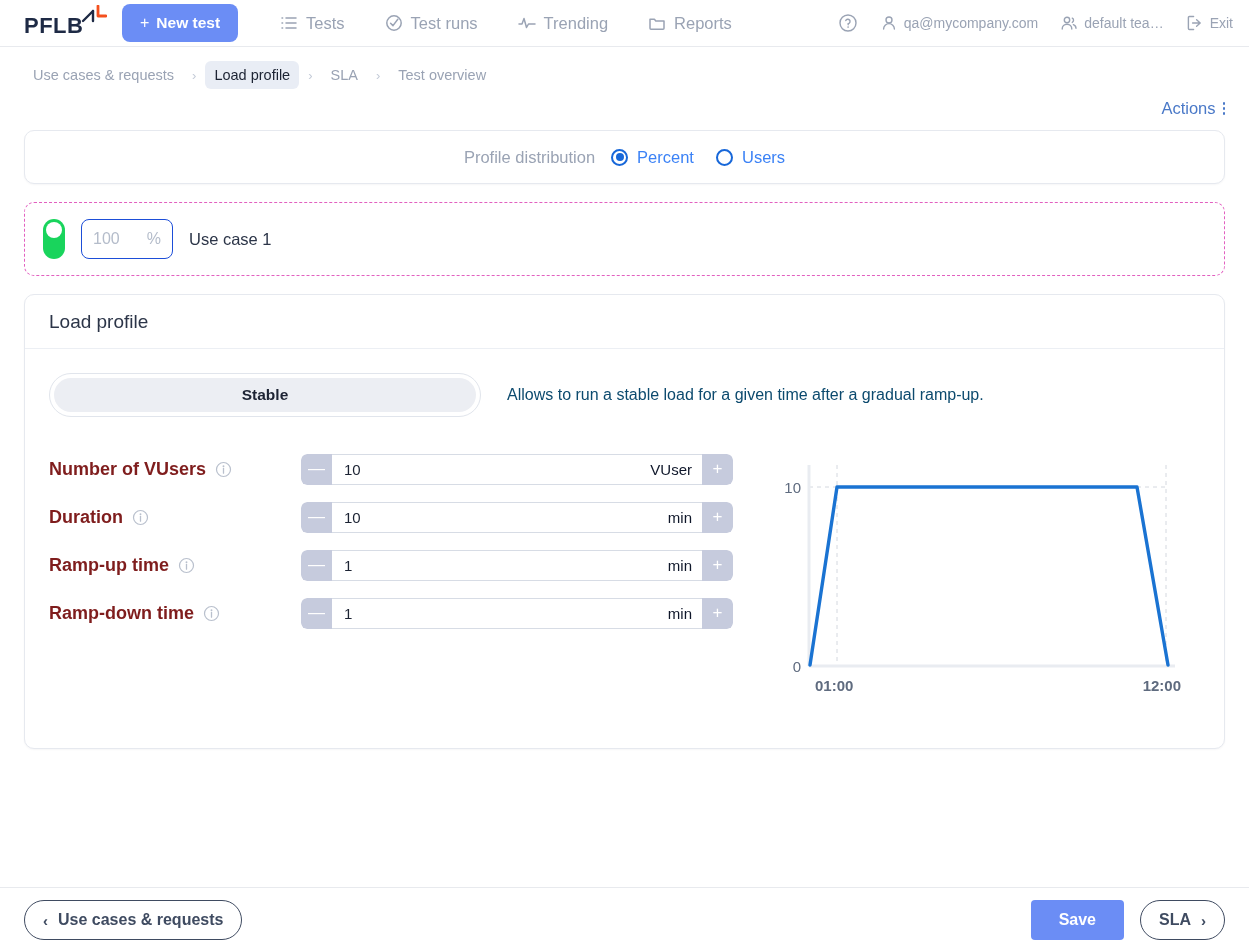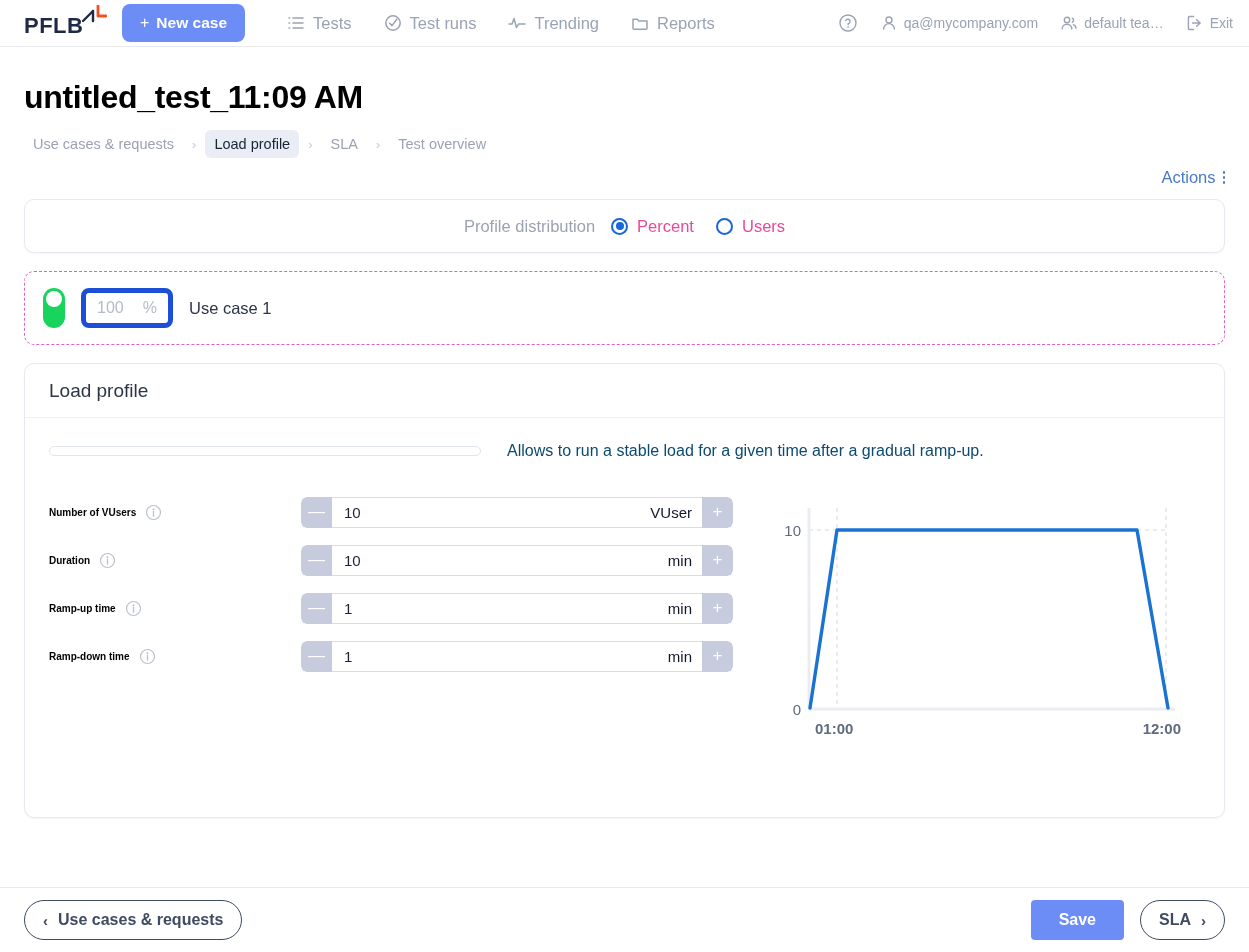--- a/index.html
+++ b/index.html
@@ -43,21 +43,21 @@
     height: 38px;
     padding: 0 18px;
     font-size: 15.5px;
     font-weight: bold;
     cursor: pointer;
     display: flex; align-items: center; gap: 7px;
     white-space: nowrap;
   }
   .new-test-plus { font-weight: normal; font-size: 16px; }
 
-  .nav-items { display: flex; align-items: center; margin-left: 42px; gap: 32px; }
+  .nav-items { display: flex; align-items: center; margin-left: 42px; gap: 40px; }
   .nav-item {
     display: flex; align-items: center; gap: 8px;
     color: #9aa3b4; font-size: 16.5px; cursor: pointer; white-space: nowrap;
   }
   .nav-icon { width: 18px; height: 18px; display: block; flex: 0 0 auto; }
 
   .top-right { display: flex; align-items: center; margin-left: auto; gap: 22px; }
   .top-right .nav-item { font-size: 14px; gap: 6px; text-align: center; }
   .help-icon { width: 20px; height: 20px; cursor: pointer; }
 
@@ -109,21 +109,21 @@
   .radio { display: flex; align-items: center; gap: 9px; cursor: pointer; }
   .radio-dot {
     width: 17px; height: 17px; border-radius: 50%;
     border: 2px solid #1767d9; background: #fff;
     display: flex; align-items: center; justify-content: center;
     flex: 0 0 auto;
   }
   .radio-dot.checked::after {
     content: ""; width: 8px; height: 8px; border-radius: 50%; background: #1767d9;
   }
-  .radio-label { font-size: 16.5px; color: #ec4899; }
+  .radio-label { font-size: 16.5px; color: #3b82f6; }
 
   
   .usecase-card {
     margin-top: 18px;
     height: 74px;
     border: 1.5px dashed #e260c0;
     border-radius: 10px;
     display: flex; align-items: center;
     padding: 0 18px;
     gap: 16px;
@@ -131,21 +131,21 @@
   .vtoggle {
     width: 22px; height: 40px; border-radius: 11px;
     background: #19d45c; position: relative; cursor: pointer; flex: 0 0 auto;
   }
   .vtoggle::after {
     content: ""; position: absolute; left: 3px; top: 3px;
     width: 16px; height: 16px; border-radius: 50%; background: #fff;
   }
   .pct-input {
     width: 92px; height: 40px;
-    border: 5px solid #1d4ed8; border-radius: 8px;
+    border: 1px solid #1d4ed8; border-radius: 8px;
     display: flex; align-items: center; justify-content: space-between;
     padding: 0 11px;
     background: #fff;
   }
   .pct-val { font-size: 16px; color: #b4bcca; }
   .pct-unit { font-size: 16px; color: #b4bcca; }
   .usecase-name { font-size: 16.5px; color: #2c3548; }
 
   
   .lp-card { margin-top: 18px; height: 455px; display: flex; flex-direction: column; }
@@ -167,21 +167,21 @@
     border-radius: 18px; font-size: 15.5px; color: #9aa3b4; cursor: pointer;
   }
   .seg-btn.active { background: #eceef3; color: #1c2333; font-weight: bold; }
   .lp-desc { font-size: 16px; color: #0c4a6e; }
 
   .lp-main { display: flex; margin-top: 28px; gap: 30px; }
   .fields { width: 690px; }
   .field-row { display: flex; align-items: center; height: 48px; }
   .field-label {
     width: 252px; display: flex; align-items: center; gap: 9px;
-    font-size: 10px; font-weight: bold; color: #000000;
+    font-size: 18px; font-weight: bold; color: #7f1d1d;
   }
   .info-icon { width: 17px; height: 17px; flex: 0 0 auto; cursor: pointer; }
 
   .stepper {
     display: flex; align-items: stretch;
     width: 432px; height: 31px;
     border-radius: 6px; overflow: hidden;
   }
   .step-btn {
     width: 31px; background: #c6cbdd; color: #fff;
@@ -231,21 +231,21 @@
     <span class="logo-text">PFLB</span>
     <svg class="logo-mark" viewBox="0 0 26 22">
       <path d="M2 16 L12 6" stroke="#1e2a45" stroke-width="2.4" fill="none" stroke-linecap="round"></path>
       <path d="M12 6 L12 16" stroke="#1e2a45" stroke-width="2.4" fill="none" stroke-linecap="round"></path>
       <path d="M17 1 L17 11 L25 11" stroke="#f4501e" stroke-width="2.8" fill="none" stroke-linecap="round" stroke-linejoin="round"></path>
     </svg>
   </div>
 
   <button class="new-test-btn">
     <span class="new-test-plus">+</span>
-    <span>New case</span>
+    <span>New test</span>
   </button>
 
   <div class="nav-items">
 
     <div class="nav-item">
       <svg class="nav-icon" viewBox="0 0 18 18">
         <g stroke="#9aa3b4" stroke-width="1.5" stroke-linecap="round">
           <line x1="6" y1="4" x2="16" y2="4"></line>
             <line x1="6" y1="9" x2="16" y2="9"></line>
             <line x1="6" y1="14" x2="16" y2="14"></line>
@@ -310,21 +310,20 @@
         <path d="M7.6 2.5 H3.4 a1 1 0 0 0-1 1 v11 a1 1 0 0 0 1 1 h4.2" fill="none" stroke="#9aa3b4" stroke-width="1.4" stroke-linecap="round"></path>
         <path d="M10.6 5.8 L14.2 9 L10.6 12.2 M14.2 9 H6.6" fill="none" stroke="#9aa3b4" stroke-width="1.4" stroke-linecap="round" stroke-linejoin="round"></path>
       </svg>
       <span>Exit</span>
     </div>
   </div>
 </div>
 
 <div class="page">
 
-  <div class="page-title">untitled_test_11:09 AM</div>
 
   <div class="breadcrumb">
     <span class="crumb">Use cases &amp; requests</span>
     <span class="crumb-sep">›</span>
     <span class="crumb active">Load profile</span>
     <span class="crumb-sep">›</span>
     <span class="crumb">SLA</span>
     <span class="crumb-sep">›</span>
     <span class="crumb">Test overview</span>
   </div>
@@ -365,20 +364,21 @@
 
   <div class="card lp-card">
     <div class="lp-head">
       <span class="lp-title">Load profile</span>
     </div>
 
     <div class="lp-body">
 
       <div class="tabs-row">
         <div class="seg">
+          <div class="seg-btn active">Stable</div>
         </div>
         <div class="lp-desc">Allows to run a stable load for a given time after a gradual ramp-up.</div>
       </div>
 
       <div class="lp-main">
 
         <div class="fields">
 
           <div class="field-row">
             <div class="field-label">

